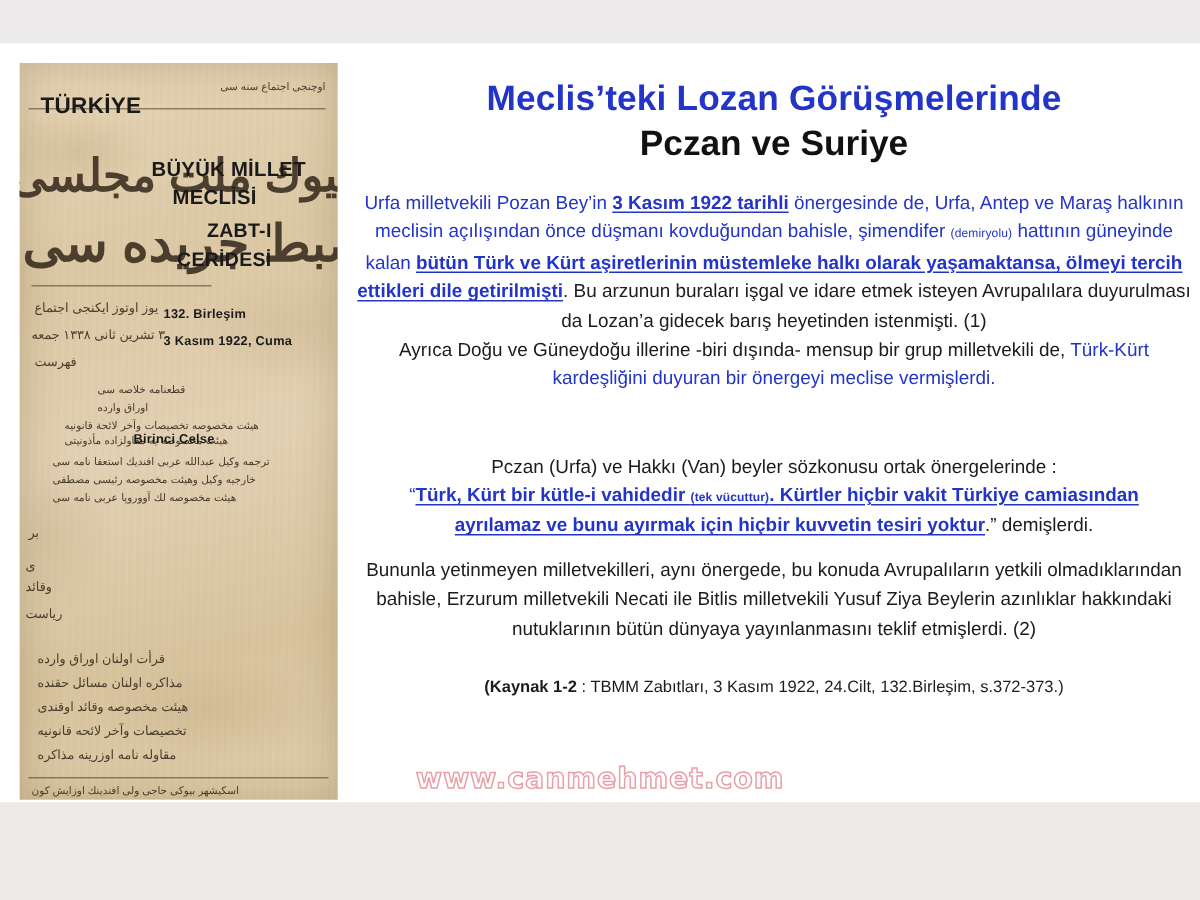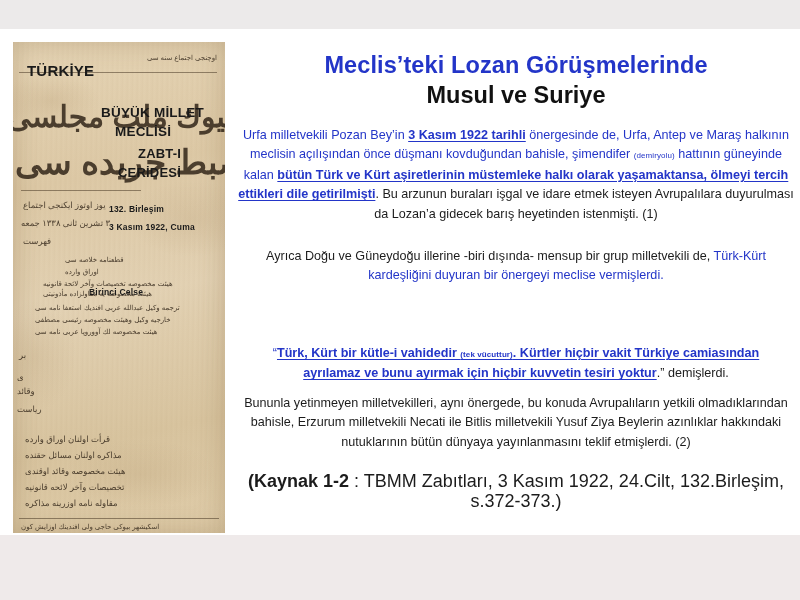--- a/index.html
+++ b/index.html
@@ -139,23 +139,23 @@
   }
 
   .para {
     font-size: 12.6px;
     line-height: 19.4px;
     color: #1c1c1c;
     margin: 0 auto;
   }
   .p-intro  { width: 540px; margin-top: 12px; }
   .p-urfa   { width: 556px; margin-top: 16px; color: #2335c8; }
-  .p-ayrica { width: 545px; margin-top: 23px; }
+  .p-ayrica { width: 545px; }
   .p-son    { width: 556px; margin-top: 10px; }
-  .p-kaynak { width: 556px; margin-top: 20px; font-size: 18px; }
+  .p-kaynak { width: 556px; margin-top: 20px; font-size: 11px; }
 
   .blue { color: #2335c8; }
   .black { color: #1c1c1c; }
   .bu {
     font-weight: bold;
     text-decoration: underline;
     text-underline-offset: 2px;
   }
   .small-note {
     font-size: 8px;
@@ -233,36 +233,37 @@
     <div class="doc-cap" id="cap-zabti">ZABT-I</div>
     <div class="doc-cap" id="cap-ceridesi">CERİDESİ</div>
     <div class="doc-cap" id="cap-birlesim">132. Birleşim</div>
     <div class="doc-cap" id="cap-tarih">3 Kasım 1922, Cuma</div>
     <div class="doc-cap" id="cap-celse">Birinci Celse</div>
   </div>
 
   <div id="content">
 
     <div id="title-line1">Meclis’teki Lozan Görüşmelerinde</div>
-    <div id="title-line2">Musul ve Suriye</div>
+    <div id="title-line2">Pczan ve Suriye</div>
 
 
     <p class="para p-urfa">
       <span>Urfa milletvekili Pozan Bey’in </span><span class="bu">3 Kasım 1922 tarihli</span><span> önergesinde de, Urfa, Antep ve Maraş halkının meclisin açılışından önce düşmanı kovduğundan bahisle, şimendifer </span><span class="small-note">(demiryolu)</span><span> hattının güneyinde kalan </span><span class="bu">bütün Türk ve Kürt aşiretlerinin müstemleke halkı olarak yaşamaktansa, ölmeyi tercih ettikleri dile getirilmişti</span><span class="black">. Bu arzunun buraları işgal ve idare etmek isteyen Avrupalılara duyurulması da Lozan’a gidecek barış heyetinden istenmişti.  (1)</span>
     </p>
 
     <p class="para p-ayrica">
       <span>Ayrıca Doğu ve Güneydoğu illerine -biri dışında- mensup bir grup milletvekili de, </span><span class="blue">Türk-Kürt kardeşliğini duyuran bir önergeyi meclise vermişlerdi.</span><br>
       <br>
       <br>
-      <br>
+      <span>Pczan (Urfa) ve Hakkı (Van) beyler sözkonusu ortak önergelerinde :</span><br>
       <span class="blue">“</span><span class="blue bu">Türk, Kürt bir kütle-i vahidedir </span><span class="blue bu small-note">(tek vücuttur)</span><span class="blue bu">. Kürtler hiçbir vakit Türkiye camiasından ayrılamaz ve bunu ayırmak için hiçbir kuvvetin tesiri yoktur</span><span class="black">.”</span><span class="black"> demişlerdi.</span>
     </p>
 
     <p class="para p-son">Bununla yetinmeyen milletvekilleri, aynı önergede, bu konuda Avrupalıların yetkili olmadıklarından bahisle, Erzurum milletvekili Necati ile Bitlis milletvekili Yusuf Ziya Beylerin azınlıklar hakkındaki nutuklarının bütün dünyaya yayınlanmasını teklif etmişlerdi. (2)</p>
 
     <p class="para p-kaynak">
       <span class="kaynak-lead">(Kaynak 1-2</span><span> : TBMM Zabıtları, 3 Kasım 1922, 24.Cilt, 132.Birleşim, s.372-373.)</span>
     </p>
   </div>
 
+  <div id="watermark">www.canmehmet.com</div>
 
 </div>
 
 </body></html>

